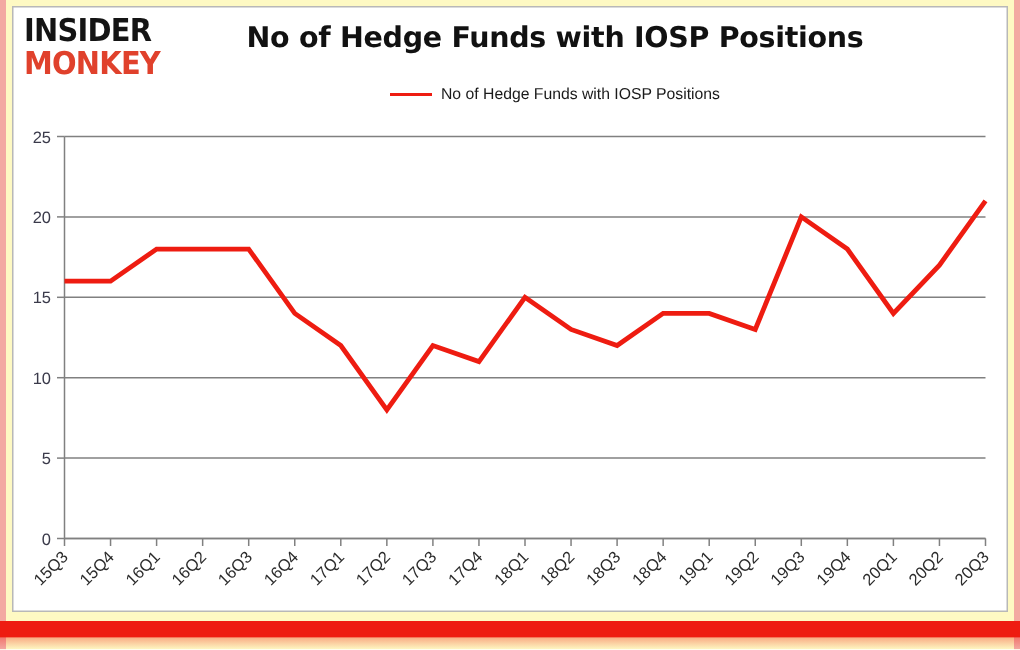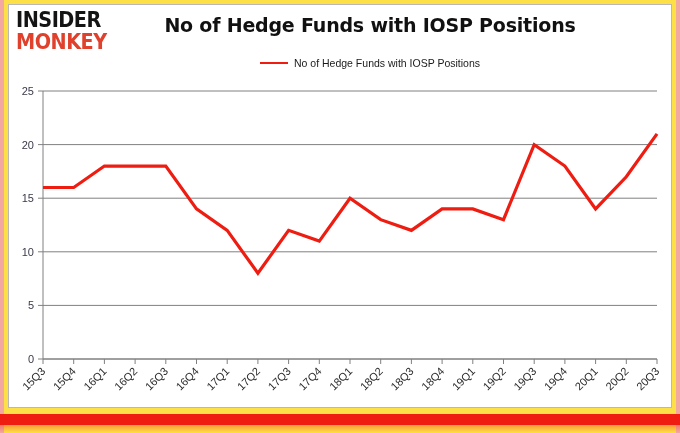--- a/index.html
+++ b/index.html
@@ -6,21 +6,21 @@
   html, body {
     margin: 0;
     padding: 0;
     background: #ffffff;
     font-family: "Liberation Sans", sans-serif;
   }
   #screenshot {
     position: relative;
     width: 680px;
     height: 433px;
-    background: #fde047;
+    background: #fef9c3;
     overflow: hidden;
     box-sizing: border-box;
   }
   
   .outer-frame {
     position: absolute;
     left: 8px;
     top: 4px;
     width: 664px;
     height: 404px;

